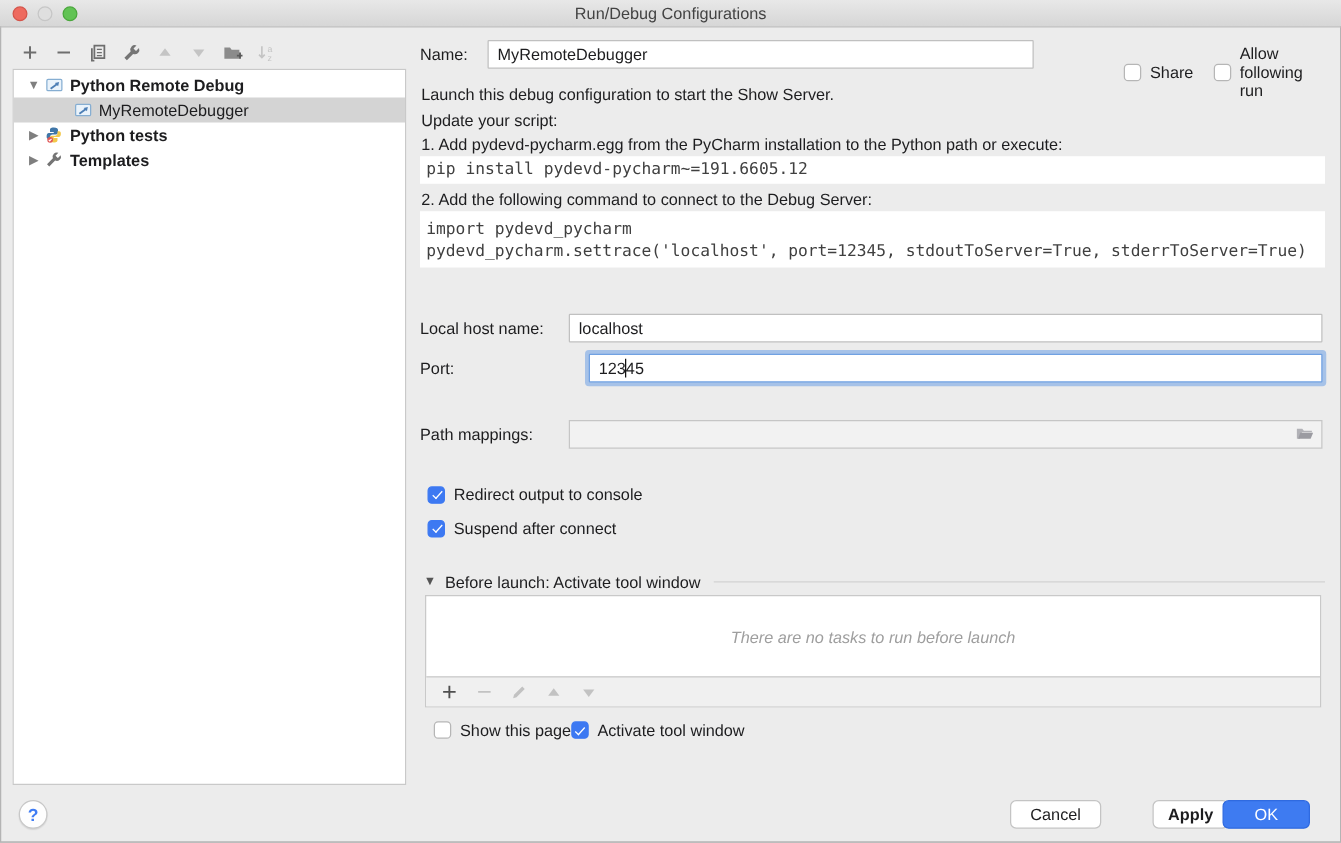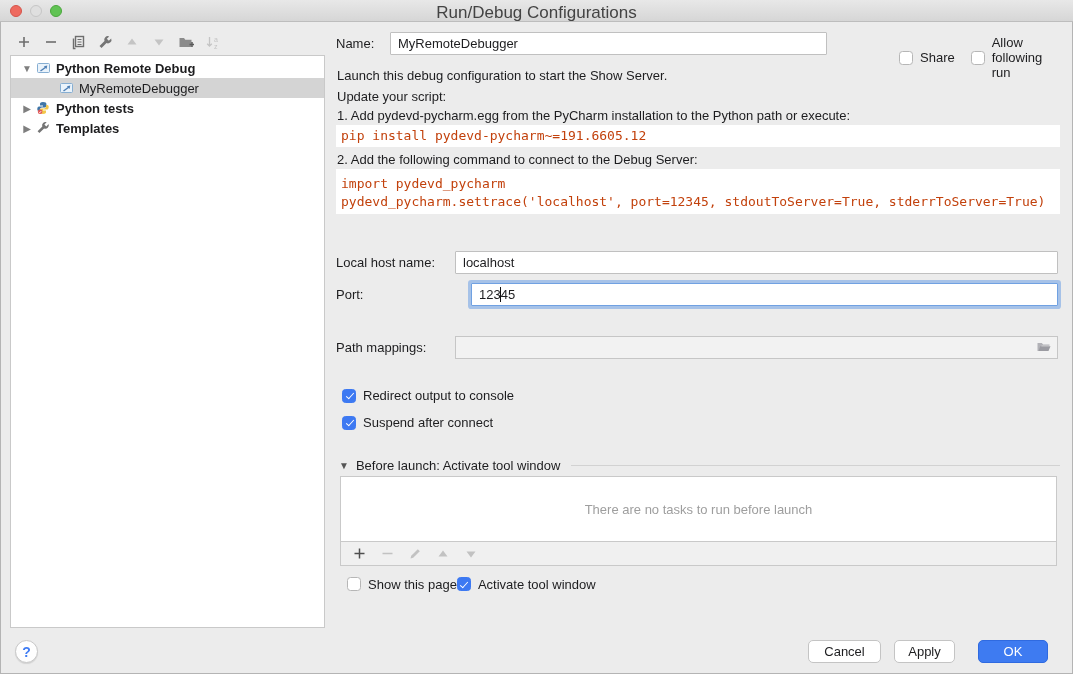--- a/index.html
+++ b/index.html
@@ -10,21 +10,21 @@
     overflow:hidden;box-shadow:inset 0 0 0 1px #b4b4b4;
   }
   
   .titlebar{position:absolute;left:0;top:0;width:1073px;height:22px;
     background:linear-gradient(#e8e8e8,#d6d6d6);border-bottom:1px solid #bdbdbd;}
   .traffic{position:absolute;left:10px;top:5px;display:flex;gap:8px;}
   .tl{width:12px;height:12px;border-radius:50%;display:inline-block;}
   .tl.red{background:#ee6a5f;border:1px solid #d5544a;}
   .tl.gray{background:#dfdfdf;border:1px solid #c6c6c6;}
   .tl.green{background:#61c354;border:1px solid #4aa73c;}
-  .wtitle{position:absolute;left:0;right:0;top:3px;text-align:center;color:#434343;font-size:17px;}
+  .wtitle{position:absolute;left:0;right:0;top:3px;text-align:center;color:#434343;font-size:13px;}
   
   .side-toolbar{position:absolute;left:16px;top:30px;height:24px;display:flex;gap:11px;align-items:center;}
   .tbicon{width:16px;height:16px;display:flex;align-items:center;justify-content:center;}
   .tree-box{position:absolute;left:10px;top:55px;width:315px;height:573px;background:#fff;border:1px solid #c9c9c9;padding-top:2px;}
   .trow{height:20px;display:flex;align-items:center;white-space:nowrap;}
   .trow .arrow{width:12px;margin-left:10px;margin-right:3px;font-size:10px;color:#7f7f7f;text-align:center;flex:0 0 auto;}
   .trow .ticon{width:15px;height:14px;margin-right:5px;flex:0 0 auto;display:flex;align-items:center;}
   .trow.bold{font-weight:bold;}
   .trow.selected{background:#d4d4d4;}
   .trow.selected .indent{width:48px;flex:0 0 auto;}
@@ -40,44 +40,44 @@
   .row-name{top:10px;height:23px;left:0;right:0;}
   .name-input{position:absolute;left:54px;top:0;width:437px;}
   .share-group{position:absolute;left:528px;top:3px;display:flex;gap:16px;align-items:center;padding-left:35px;}
   .cbrow{display:flex;gap:7px;align-items:center;}
   .cb{width:14px;height:14px;border-radius:3.5px;background:#fff;border:1px solid #b6b6b6;position:relative;flex:0 0 auto;}
   .cb.checked{background:#3d79f2;border-color:#3d79f2;}
   .cb.checked::after{content:"";position:absolute;left:4.5px;top:1.5px;width:3px;height:7px;
     border-right:1.6px solid #fff;border-bottom:1.6px solid #fff;transform:rotate(42deg);}
   .instr{left:1px;height:18px;line-height:18px;white-space:nowrap;}
   .codestrip{left:0;width:724px;background:#fff;font-family:"DejaVu Sans Mono","Liberation Mono",monospace;
-    font-size:13px;color:#c2410c;white-space:pre;}
+    font-size:13px;color:#404040;white-space:pre;}
   .code1{top:103px;height:22px;line-height:22px;padding-left:5px;}
   .code2{top:147px;height:45px;line-height:18px;padding:6px 0 0 5px;}
   .frow{left:0;right:0;height:23px;}
   .frow .finput{position:absolute;left:119px;top:0;width:603px;}
   .focused{border:1px solid #70a1e2 !important;box-shadow:0 0 0 3px rgba(110,160,230,.55);}
   .portwrap{position:absolute;left:119px;top:0;width:603px;height:23px;padding-left:16px;}
   .portwrap input{width:100%;}
   .caret{position:absolute;left:45px;top:4px;width:1px;height:15px;background:#111;}
   .pathfield{position:absolute;left:119px;top:0;width:603px;height:23px;border:1px solid #c6c6c6;background:#f2f2f2;}
   .pathfield .folder{position:absolute;right:4px;top:3px;}
   .bl-header{left:3px;right:0;height:16px;display:flex;align-items:center;gap:7px;}
   .bl-header .tri{font-size:10px;color:#555;}
   .bl-header .line{flex:1;height:1px;background:#d2d2d2;margin-left:4px;}
   .task-box{left:4px;width:717px;top:454px;height:90px;border:1px solid #c9c9c9;background:#fff;}
-  .task-empty{height:64px;display:flex;align-items:center;justify-content:center;color:#9e9e9e;}
+  .task-empty{height:64px;display:flex;align-items:center;justify-content:center;color:#9e9e9e;font-style:italic;}
   .task-toolbar{height:24px;border-top:1px solid #c9c9c9;background:#f0f0f0;display:flex;align-items:center;gap:12px;padding-left:10px;}
   .pagecbs{left:11px;top:553px;display:flex;gap:0;align-items:center;height:18px;}
   
   .btn{position:absolute;top:640px;height:23px;border-radius:5px;border:1px solid #c4c4c4;background:#fff;
     font-family:"Liberation Sans","DejaVu Sans",sans-serif;font-size:13px;color:#1d1d1f;
     display:flex;align-items:center;justify-content:center;}
   .btn.cancel{left:808px;width:73px;}
-  .btn.apply{left:894px;width:61px;}
+  .btn.apply{left:922px;width:61px;font-weight:bold;}
   .btn.ok{left:978px;width:70px;background:#3e7bf1;border-color:#2f6ae0;color:#fff;}
   svg{display:block;}
 </style>
 </head>
 <body>
 
 <div class="window">
 
   <div class="titlebar">
     <div class="traffic">

